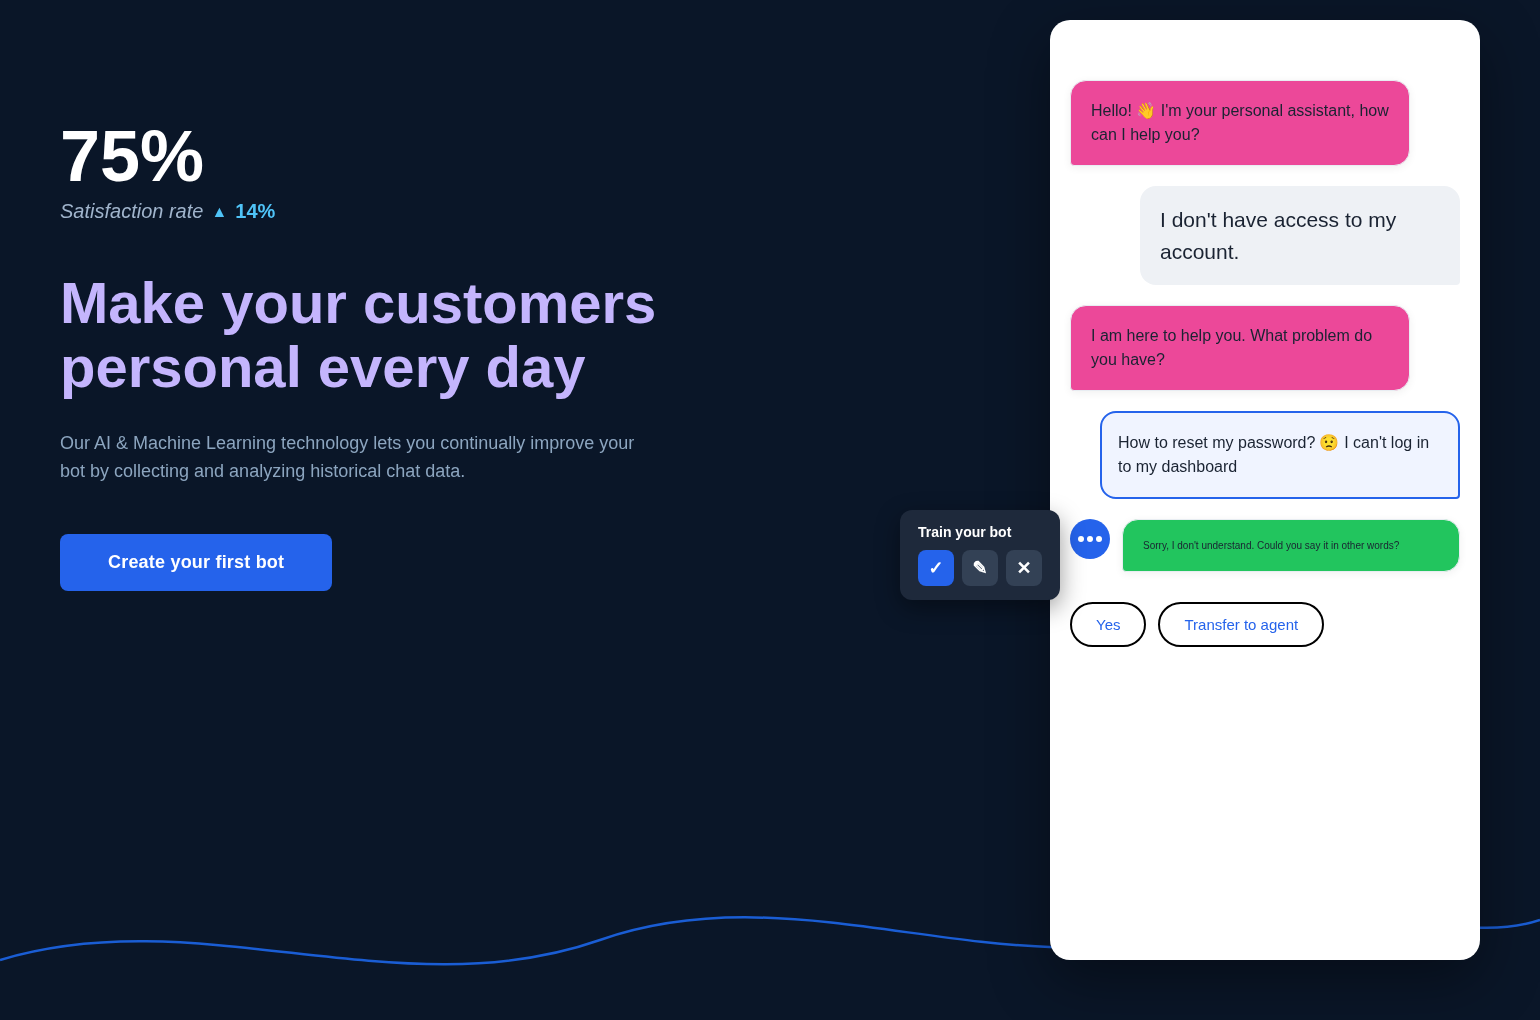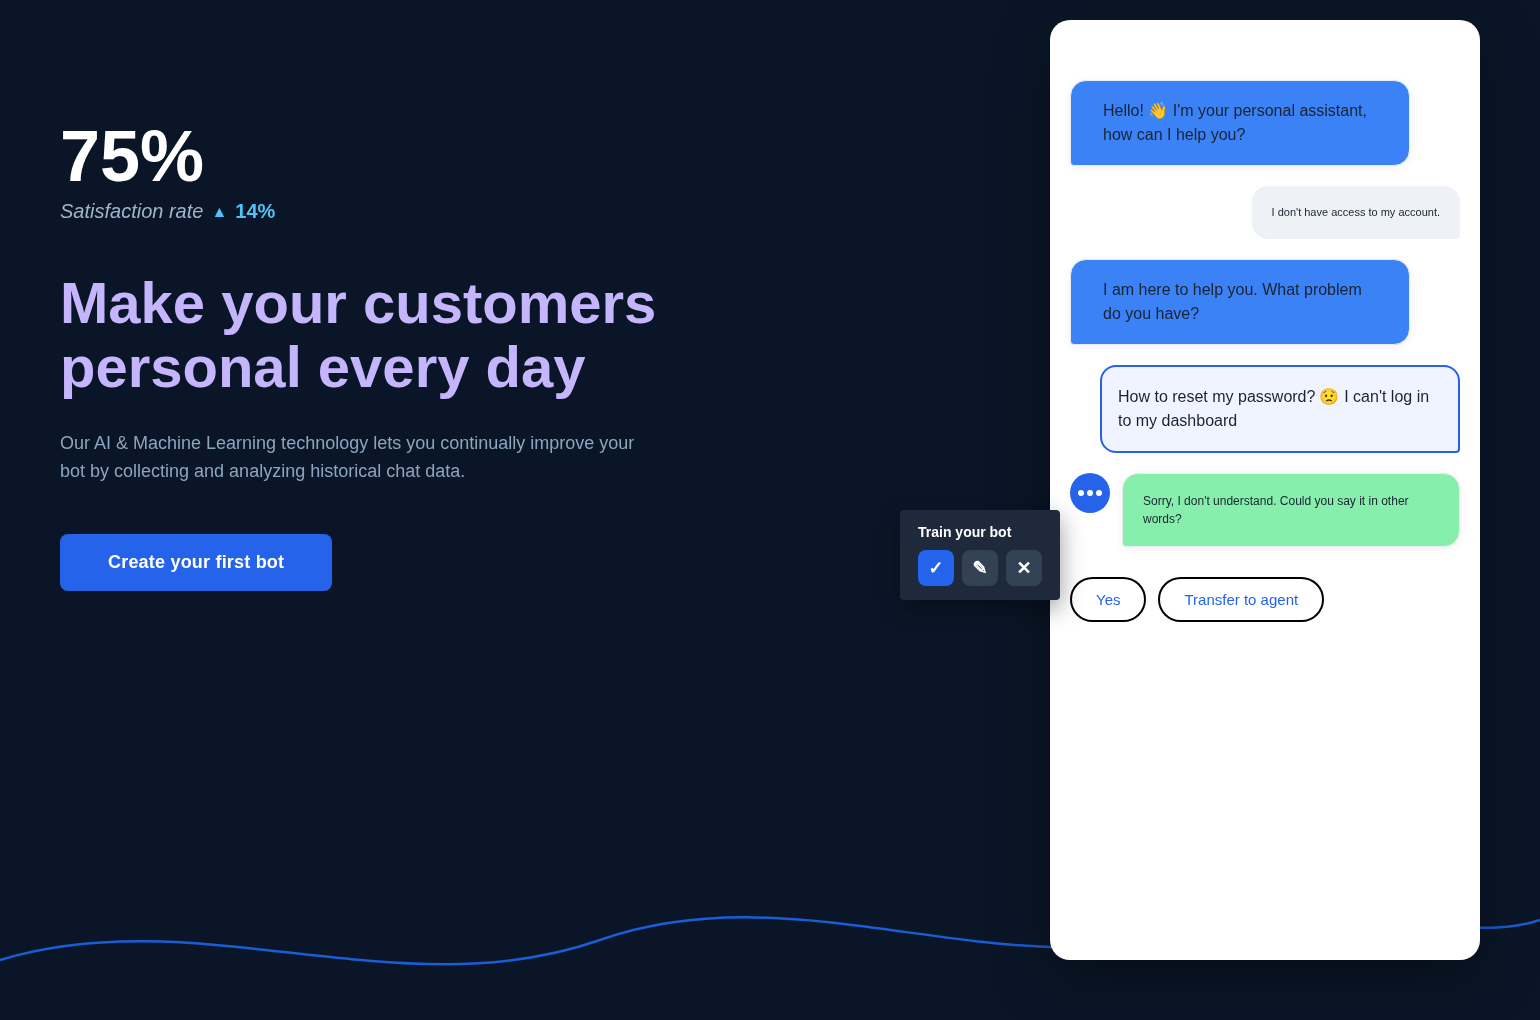--- a/index.html
+++ b/index.html
@@ -111,43 +111,43 @@
       overflow: hidden;
       box-shadow: 0 20px 60px rgba(0,0,0,0.4);
     }
 
     .chat-spacer-top {
       height: 10px;
     }
 
     
     .bot-bubble {
-      background: #3b82f6;
+      background: #ec4899;
       border: 1px solid #e8edf2;
       border-radius: 16px 16px 16px 4px;
-      padding: 18px 32px;
+      padding: 18px 20px;
       max-width: 340px;
       font-size: 16px;
       color: #1a2332;
       line-height: 1.5;
       box-shadow: 0 2px 8px rgba(0,0,0,0.06);
     }
 
     
     .user-bubble-wrapper {
       display: flex;
       justify-content: flex-end;
     }
 
     .user-bubble {
       background: #eef1f5;
       border-radius: 16px 16px 4px 16px;
       padding: 18px 20px;
       max-width: 320px;
-      font-size: 11px;
+      font-size: 21px;
       color: #1a2332;
       line-height: 1.5;
     }
 
     
     .user-bubble-highlight {
       background: #f0f4ff;
       border: 2px solid #2563eb;
       border-radius: 16px 16px 4px 16px;
       padding: 18px 16px;
@@ -182,25 +182,25 @@
     }
 
     .dot {
       width: 6px;
       height: 6px;
       border-radius: 50%;
       background: #ffffff;
     }
 
     .bot-typing-bubble {
-      background: #86efac;
+      background: #22c55e;
       border: 1px solid #e8edf2;
       border-radius: 16px 16px 16px 4px;
       padding: 18px 20px;
-      font-size: 12px;
+      font-size: 10px;
       color: #1a2332;
       line-height: 1.5;
       flex: 1;
       box-shadow: 0 2px 8px rgba(0,0,0,0.06);
     }
 
     
     .action-buttons {
       display: flex;
       gap: 12px;
@@ -217,21 +217,21 @@
       border-radius: 30px;
       cursor: pointer;
     }
 
     
     .train-panel {
       position: absolute;
       right: 480px;
       top: 510px;
       background: #1e293b;
-      border-radius: 4px;
+      border-radius: 12px;
       padding: 14px 18px;
       display: flex;
       flex-direction: column;
       gap: 10px;
       box-shadow: 0 8px 24px rgba(0,0,0,0.4);
     }
 
     .train-title {
       color: #ffffff;
       font-size: 14px;

